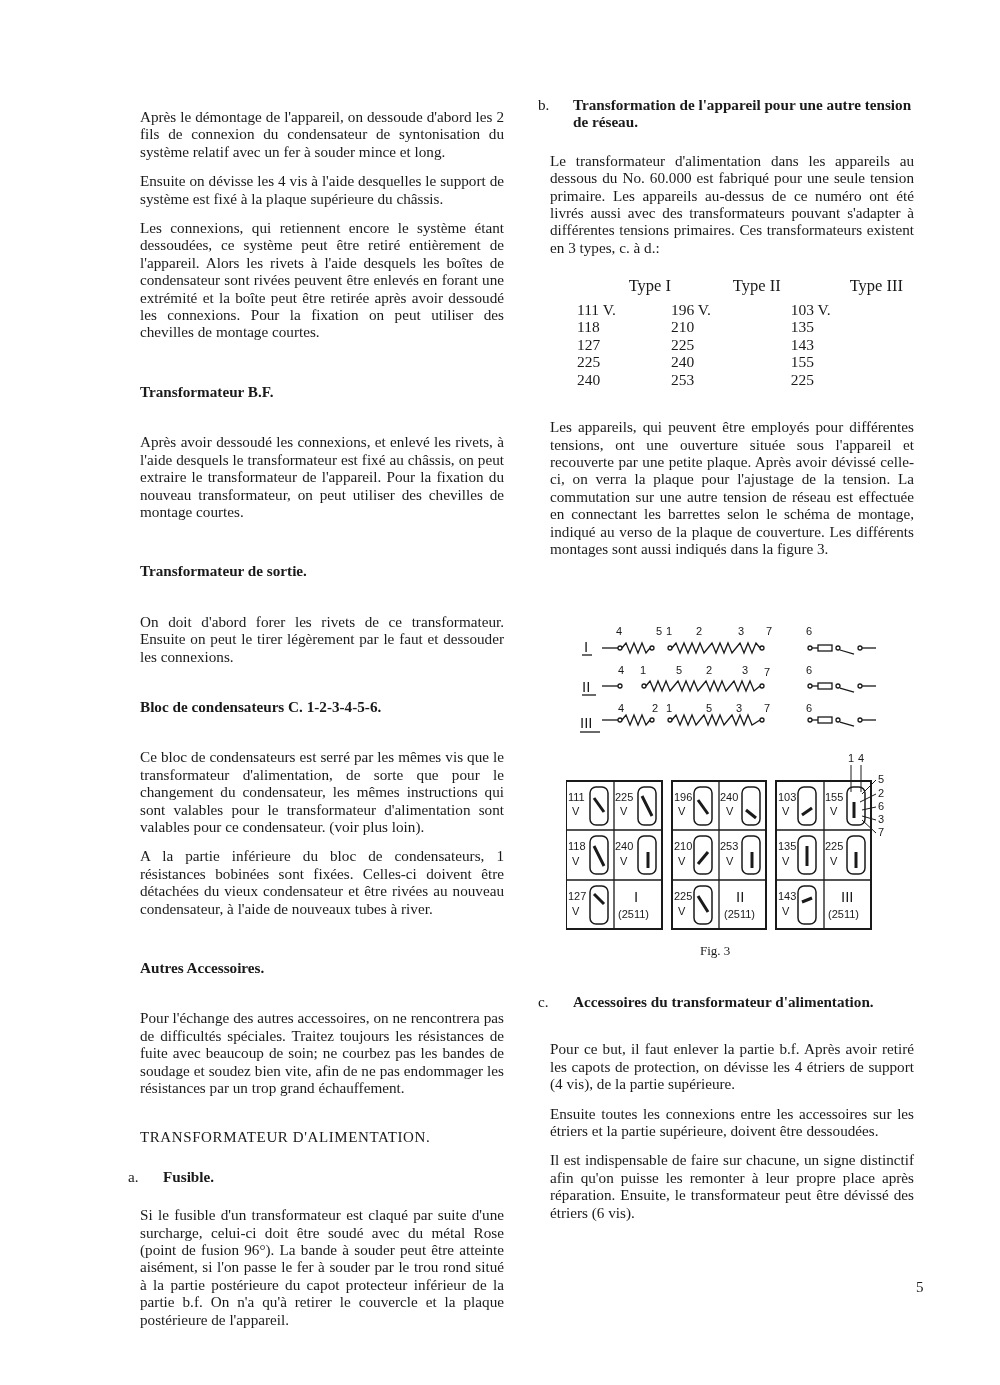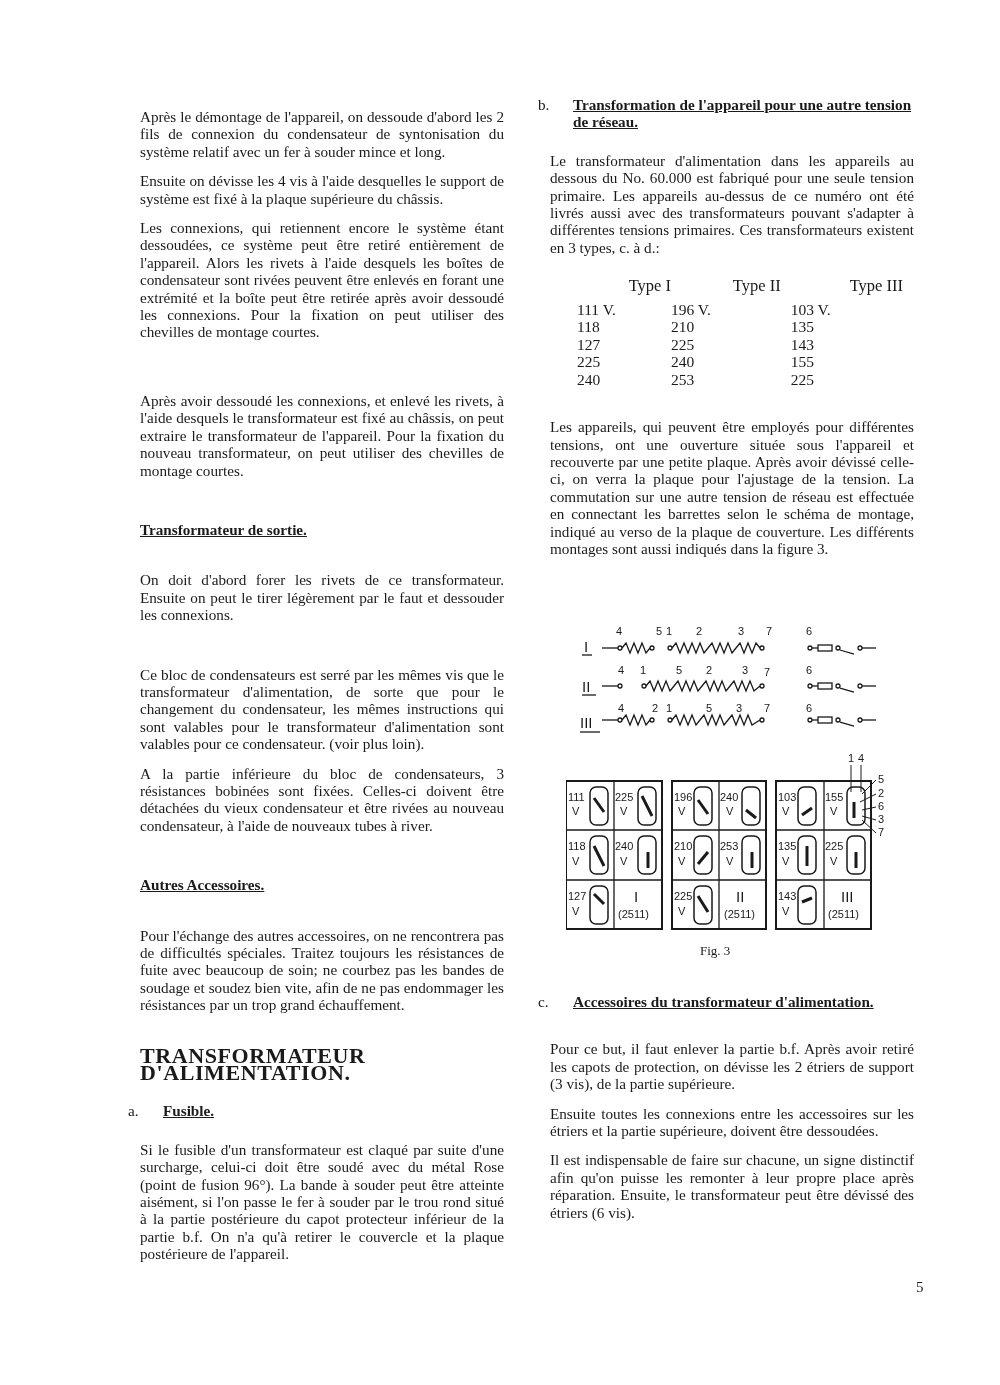--- a/index.html
+++ b/index.html
@@ -2,24 +2,24 @@
 <html><head>
 <meta charset="utf-8">
 <style>
   html,body{margin:0;padding:0;background:#ffffff;}
   body{width:1000px;height:1385px;position:relative;overflow:hidden;
        font-family:"Liberation Serif","DejaVu Serif",serif;color:#1a1a1a;}
   .col{position:absolute;font-size:15.2px;line-height:17.4px;}
   .col p{margin:12px;text-align:justify;}
   .left{left:128px;top:96px;width:388px;}
   .right{left:538px;top:96px;width:388px;}
-  .h{font-weight:bold;margin:0;text-decoration:underline;}
+  .h{font-weight:bold;margin:0;}
   .gap1{height:9px;}
   .gap2{height:18px;}
-  .big{font-size:22px;letter-spacing:0.6px;font-weight:bold;}
+  .big{font-size:15px;letter-spacing:0.6px;font-weight:normal;}
   .sub{display:flex;}
   .sub .lbl{width:35px;flex:none;}
   .sub .body{flex:1;}
   .indent{margin-left:35px;}
   table.types{border-collapse:collapse;margin-left:35px;width:330px;font-size:15.5px;}
   table.types th{font-weight:normal;text-align:right;padding:0 0 6px 0;font-size:16.5px;}
   table.types td{padding:0;line-height:17.5px;}
   table.types td:first-child{padding-left:4px;}
   table.types td:nth-child(3){padding-left:10px;}
   .fig{position:absolute;left:566px;top:620px;width:370px;}
@@ -28,30 +28,32 @@
   .pageno{position:absolute;left:916px;top:1279px;font-size:15px;}
 </style>
 </head>
 <body>
 
 <div class="col left">
   <p>Après le démontage de l'appareil, on dessoude d'abord les 2 fils de connexion du condensateur de syntonisation du système relatif avec un fer à souder mince et long.</p>
   <p>Ensuite on dévisse les 4 vis à l'aide desquelles le support de système est fixé à la plaque supérieure du châssis.</p>
   <p>Les connexions, qui retiennent encore le système étant dessoudées, ce système peut être retiré entièrement de l'appareil. Alors les rivets à l'aide desquels les boîtes de condensateur sont rivées peuvent être enlevés en forant une extrémité et la boîte peut être retirée après avoir dessoudé les connexions. Pour la fixation on peut utiliser des chevilles de montage courtes.</p>
   <div class="gap2"></div>
+  <p class="h">Transformateur B.F.</p>
   <div class="gap1"></div>
   <p>Après avoir dessoudé les connexions, et enlevé les rivets, à l'aide desquels le transformateur est fixé au châssis, on peut extraire le transformateur de l'appareil. Pour la fixation du nouveau transformateur, on peut utiliser des chevilles de montage courtes.</p>
   <div class="gap2"></div>
   <p class="h">Transformateur de sortie.</p>
   <div class="gap1"></div>
   <p>On doit d'abord forer les rivets de ce transformateur. Ensuite on peut le tirer légèrement par le faut et dessouder les connexions.</p>
   <div class="gap1"></div>
+  <p class="h">Bloc de condensateurs C. 1-2-3-4-5-6.</p>
   <div class="gap1"></div>
   <p>Ce bloc de condensateurs est serré par les mêmes vis que le transformateur d'alimentation, de sorte que pour le changement du condensateur, les mêmes instructions qui sont valables pour le transformateur d'alimentation sont valables pour ce condensateur. (voir plus loin).</p>
-  <p>A la partie inférieure du bloc de condensateurs, 3 résistances bobinées sont fixées. Celles-ci doivent être détachées du vieux condensateur et être rivées au nouveau condensateur, à l'aide de nouveaux tubes à river.</p>
+  <p>A la partie inférieure du bloc de condensateurs, 1 résistances bobinées sont fixées. Celles-ci doivent être détachées du vieux condensateur et être rivées au nouveau condensateur, à l'aide de nouveaux tubes à river.</p>
   <div class="gap2"></div>
   <p class="h">Autres Accessoires.</p>
   <div class="gap1"></div>
   <p>Pour l'échange des autres accessoires, on ne rencontrera pas de difficultés spéciales. Traitez toujours les résistances de fuite avec beaucoup de soin; ne courbez pas les bandes de soudage et soudez bien vite, afin de ne pas endommager les résistances par un trop grand échauffement.</p>
   <div class="gap1"></div>
   <p class="big">TRANSFORMATEUR D'ALIMENTATION.</p>
   <div class="gap1"></div>
   <div class="sub">
     <span class="lbl">a.</span>
     <span class="h">Fusible.</span>
@@ -307,18 +309,18 @@
   </svg>
 </div>
 <div class="cap">Fig. 3</div>
 
 <div class="col" style="left:538px;top:993px;width:388px;">
   <div class="sub">
     <span class="lbl">c.</span>
     <span class="body h">Accessoires du transformateur d'alimentation.</span>
   </div>
   <div class="gap2"></div>
-  <p class="indent">Pour ce but, il faut enlever la partie b.f. Après avoir retiré les capots de protection, on dévisse les 2 étriers de support (3 vis), de la partie supérieure.</p>
+  <p class="indent">Pour ce but, il faut enlever la partie b.f. Après avoir retiré les capots de protection, on dévisse les 4 étriers de support (4 vis), de la partie supérieure.</p>
   <p class="indent">Ensuite toutes les connexions entre les accessoires sur les étriers et la partie supérieure, doivent être dessoudées.</p>
   <p class="indent">Il est indispensable de faire sur chacune, un signe distinctif afin qu'on puisse les remonter à leur propre place après réparation. Ensuite, le transformateur peut être dévissé des étriers (6 vis).</p>
 </div>
 
 <div class="pageno">5</div>
 
 </body></html>

